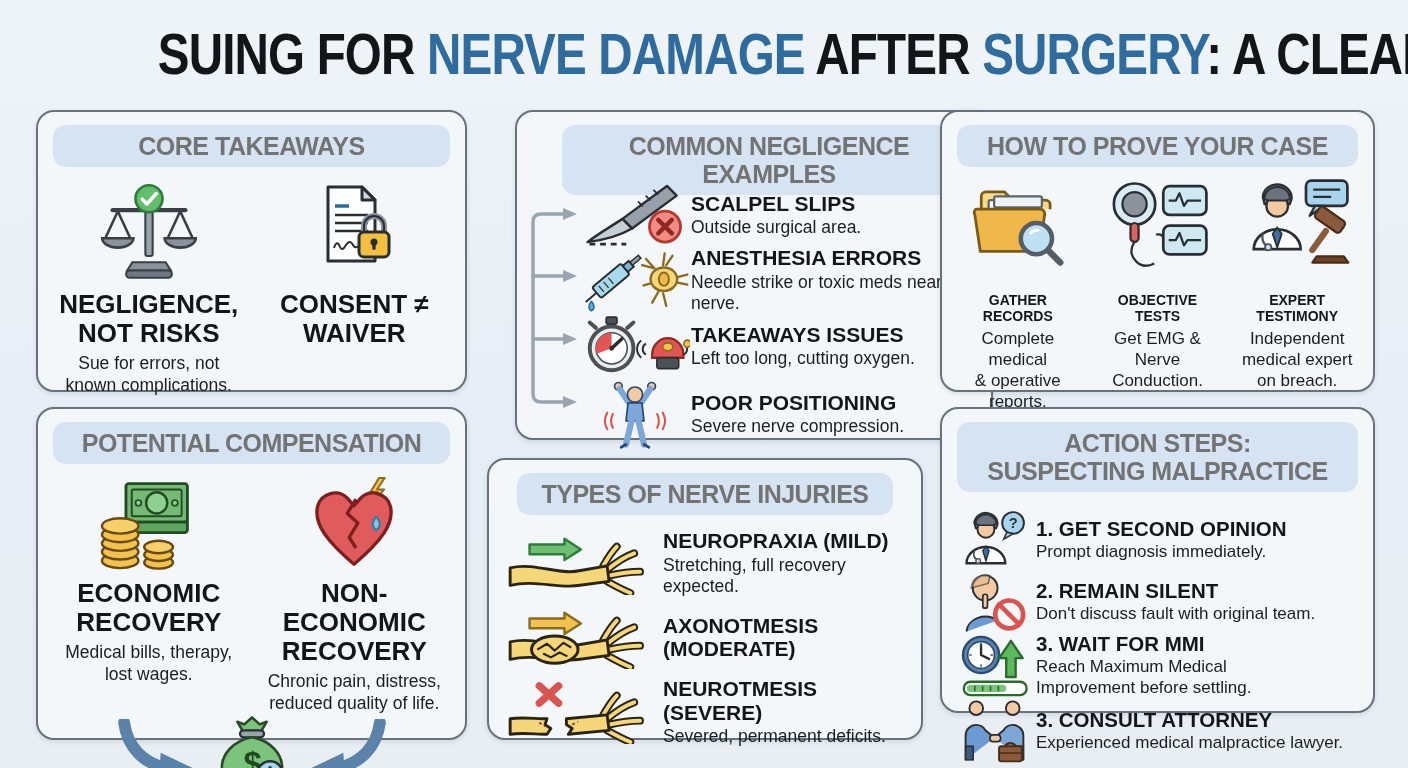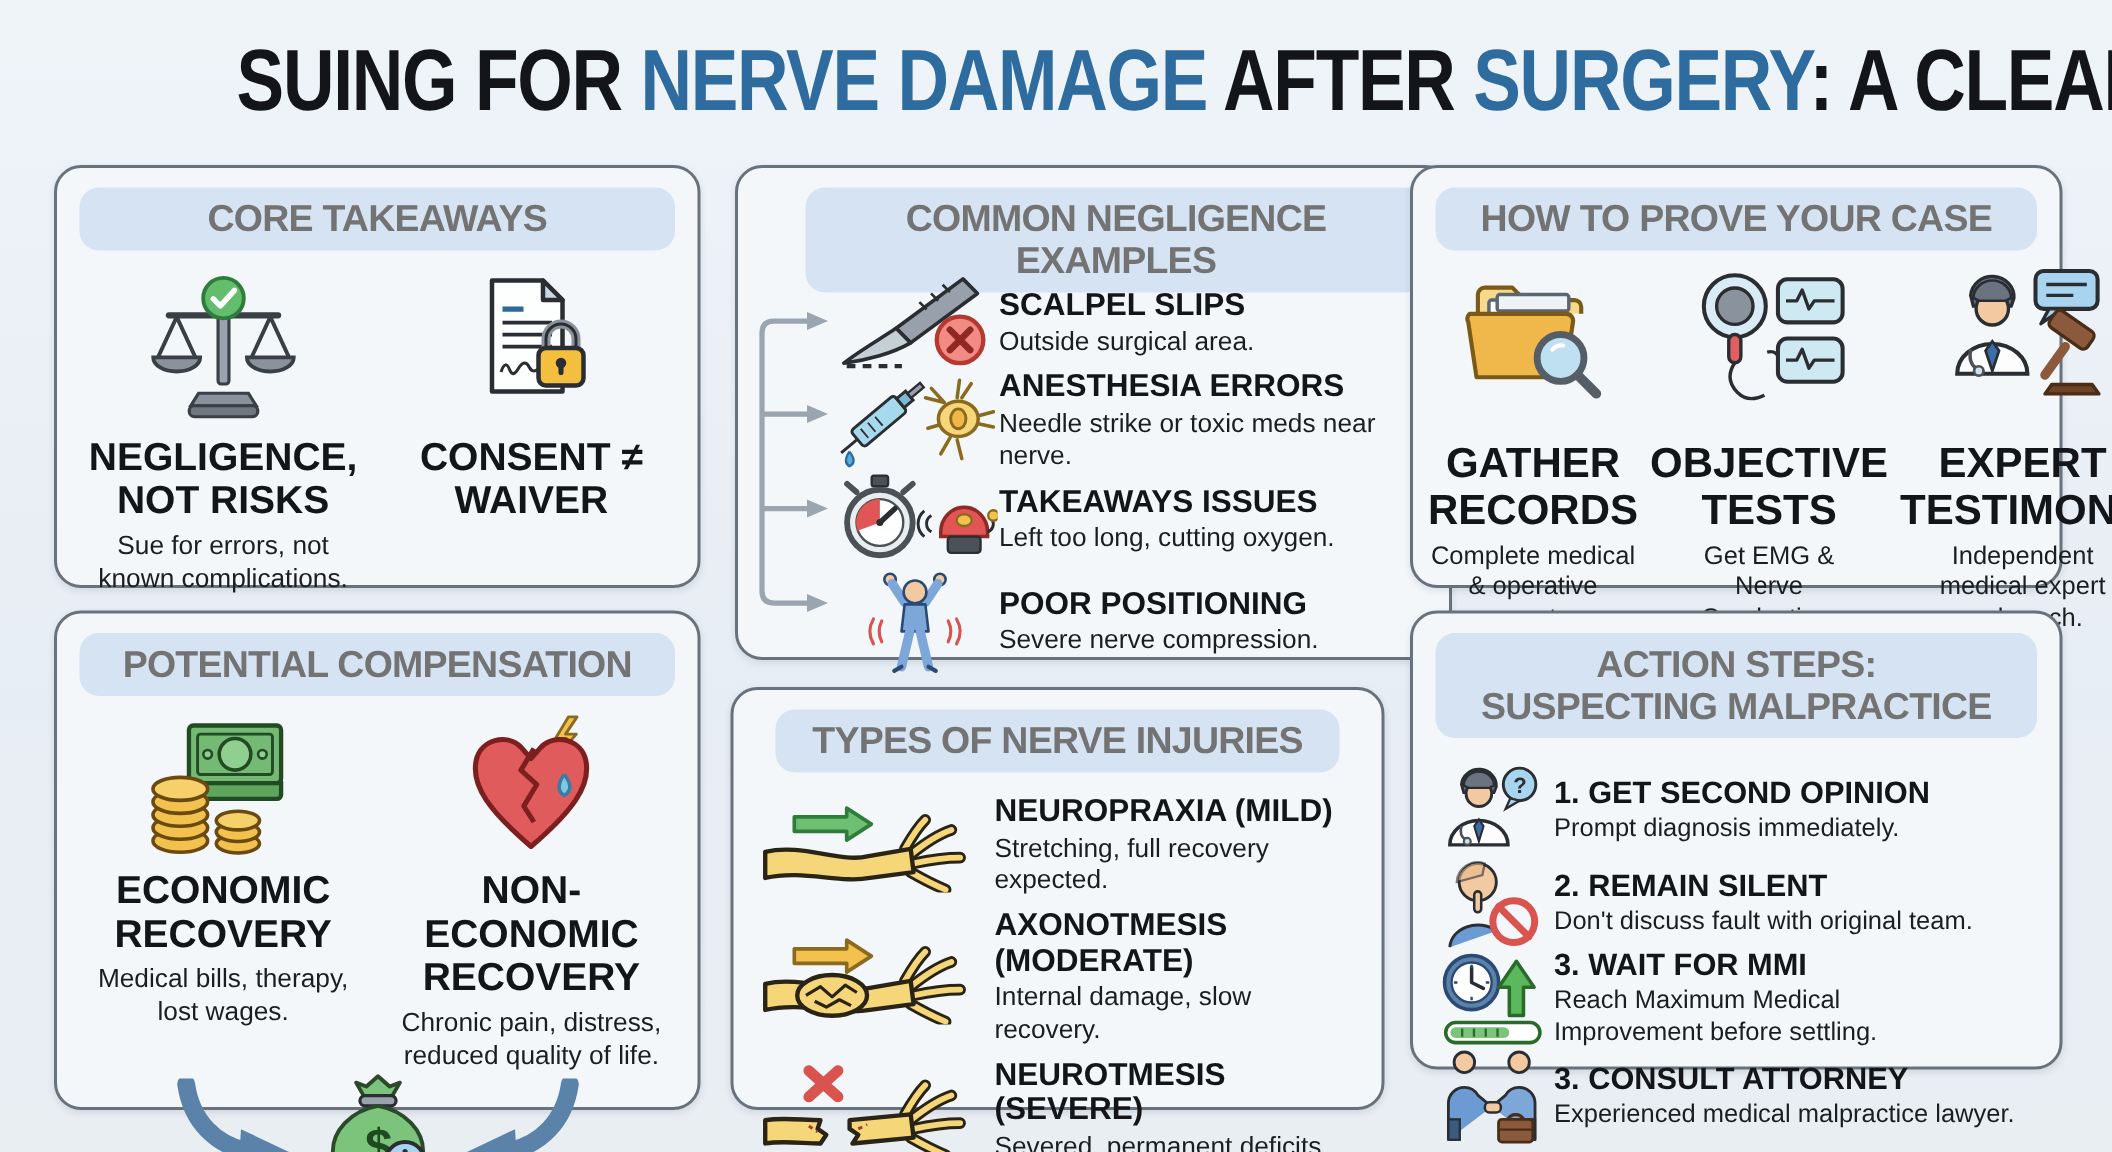--- a/index.html
+++ b/index.html
@@ -22,21 +22,21 @@
     margin:13px 15px 6px;background:#d5e3f3;border-radius:13px;padding:7px 4px;
     text-align:center;font-weight:bold;font-size:25px;letter-spacing:-.5px;
     line-height:1.12;white-space:pre-line;color:#737373;
   }
   .cols2{display:grid;grid-template-columns:1fr 1fr;padding:6px 8px 0;}
   .cols3{display:grid;grid-template-columns:1fr 1fr 1fr;padding:4px 6px 0;}
   .item{text-align:center;padding:0 4px;}
   .icon-box{display:flex;align-items:center;justify-content:center;}
   .t{font-weight:bold;font-size:26px;line-height:1.12;white-space:pre-line;margin-top:7px;}
   .d{font-size:17.5px;line-height:1.22;white-space:pre-line;margin-top:5px;color:#1b1d20;}
-  .cols3 .t{font-size:28px;margin-top:24px;}
+  .cols3 .t{font-size:14px;margin-top:24px;}
   .cols3 .d{font-size:17px;}
   
   .neg-rows{position:absolute;left:62px;right:8px;top:72px;bottom:10px;
     display:flex;flex-direction:column;justify-content:space-between;}
   .neg-row{display:flex;align-items:center;}
   .neg-icon{flex:0 0 112px;display:flex;justify-content:center;align-items:center;}
   .neg-text .t{margin-top:0;font-size:21px;}
   .neg-text .d{margin-top:2px;}
   .connector{position:absolute;left:8px;top:94px;}
   
@@ -102,21 +102,21 @@
           <circle cx="70" cy="61" r="3.5" fill="#2a2d31"></circle>
           <rect x="68.3" y="61" width="3.4" height="8" rx="1.7" fill="#2a2d31"></rect>
         </svg>
       </div>
       <div class="t">CONSENT ≠
 WAIVER</div>
     </div>
   </div>
 </div>
 
-<div class="panel" style="left:490px;top:110px;width:478px;height:330px;padding-left:30px;">
+<div class="panel" style="left:515px;top:110px;width:478px;height:330px;padding-left:30px;">
   <div class="pill">COMMON NEGLIGENCE EXAMPLES</div>
   <svg class="connector" width="58" height="204" viewBox="0 0 58 204">
     <path d="M40,8 H16 Q8,8 8,16 V188 Q8,196 16,196 H40 M8,70 H40 M8,133 H40" stroke="#9aa5af" stroke-width="3.5" fill="none" stroke-linecap="round"></path>
     <path d="M38,2 L52,8 L38,14 Z" fill="#9aa5af"></path>
     <path d="M38,64 L52,70 L38,76 Z" fill="#9aa5af"></path>
     <path d="M38,127 L52,133 L38,139 Z" fill="#9aa5af"></path>
     <path d="M38,190 L52,196 L38,202 Z" fill="#9aa5af"></path>
   </svg>
   <div class="neg-rows">
     <div class="neg-row">
@@ -393,21 +393,20 @@
               <path d="M104,52 q14,8 24,12"></path>
               <path d="M100,36 q8,-14 14,-20"></path>
           </g>
           <path d="M4,38 C30,32 55,46 75,41 L104,36 L106,52 L76,56 C55,60 30,50 4,56 Z" fill="#f5d678" stroke="#2a2416" stroke-width="3" stroke-linejoin="round"></path>
           <ellipse cx="50" cy="46" rx="24" ry="14" fill="#f5d678" stroke="#2a2416" stroke-width="3"></ellipse>
           <path d="M32,46 l10,-6 8,7 9,-8 8,5 M38,50 l8,4 9,-5 8,4" stroke="#2a2416" stroke-width="2.2" fill="none" stroke-linejoin="round"></path>
         </svg>
       </div>
       <div class="nerve-text">
         <div class="t">AXONOTMESIS (MODERATE)</div>
-        <div class="d">Internal damage, slow recovery.</div>
       </div>
     </div>
     <div class="nerve-row">
       <div class="nerve-icon">
         <svg width="148" height="64" viewBox="0 0 150 66">
           <path d="M34,6 L54,24 M54,6 L34,24" stroke="#d9534f" stroke-width="7.5" stroke-linecap="round"></path>
           <g stroke="#2a2416" stroke-width="8" stroke-linecap="round" fill="none">
             <path d="M104,40 q16,-13 28,-17"></path>
               <path d="M106,46 q18,-4 32,-4"></path>
               <path d="M104,52 q14,8 24,12"></path>

